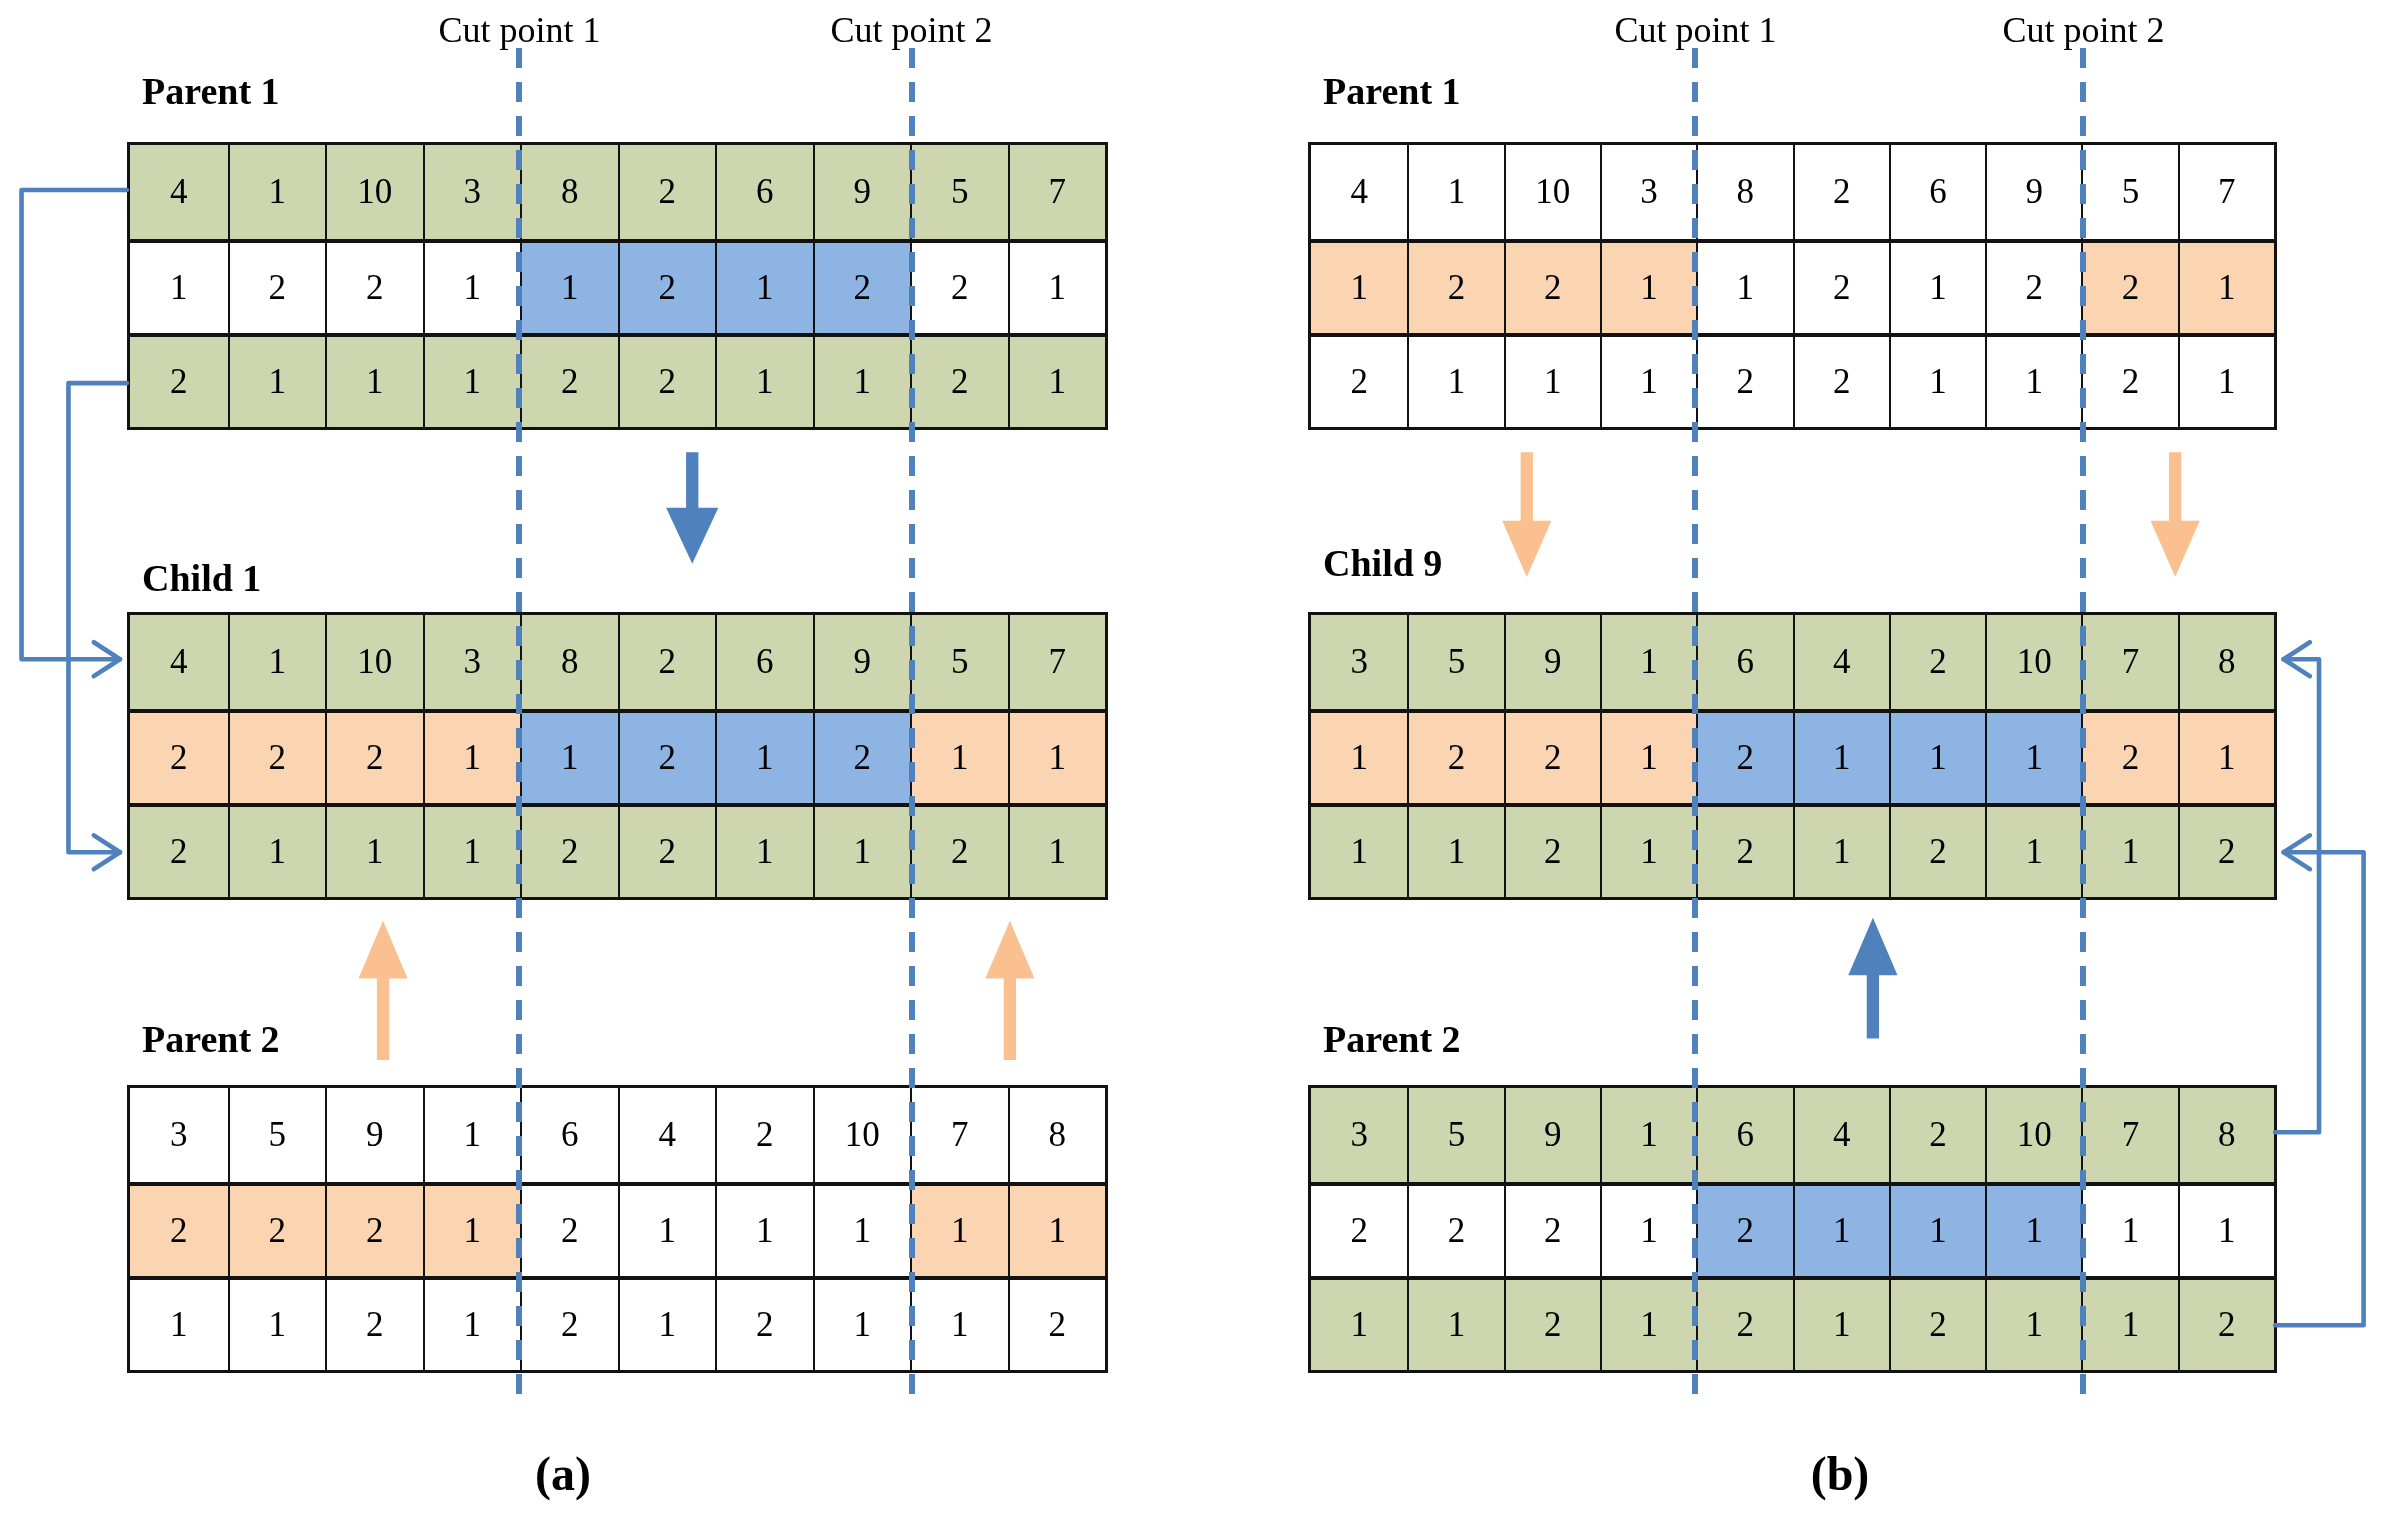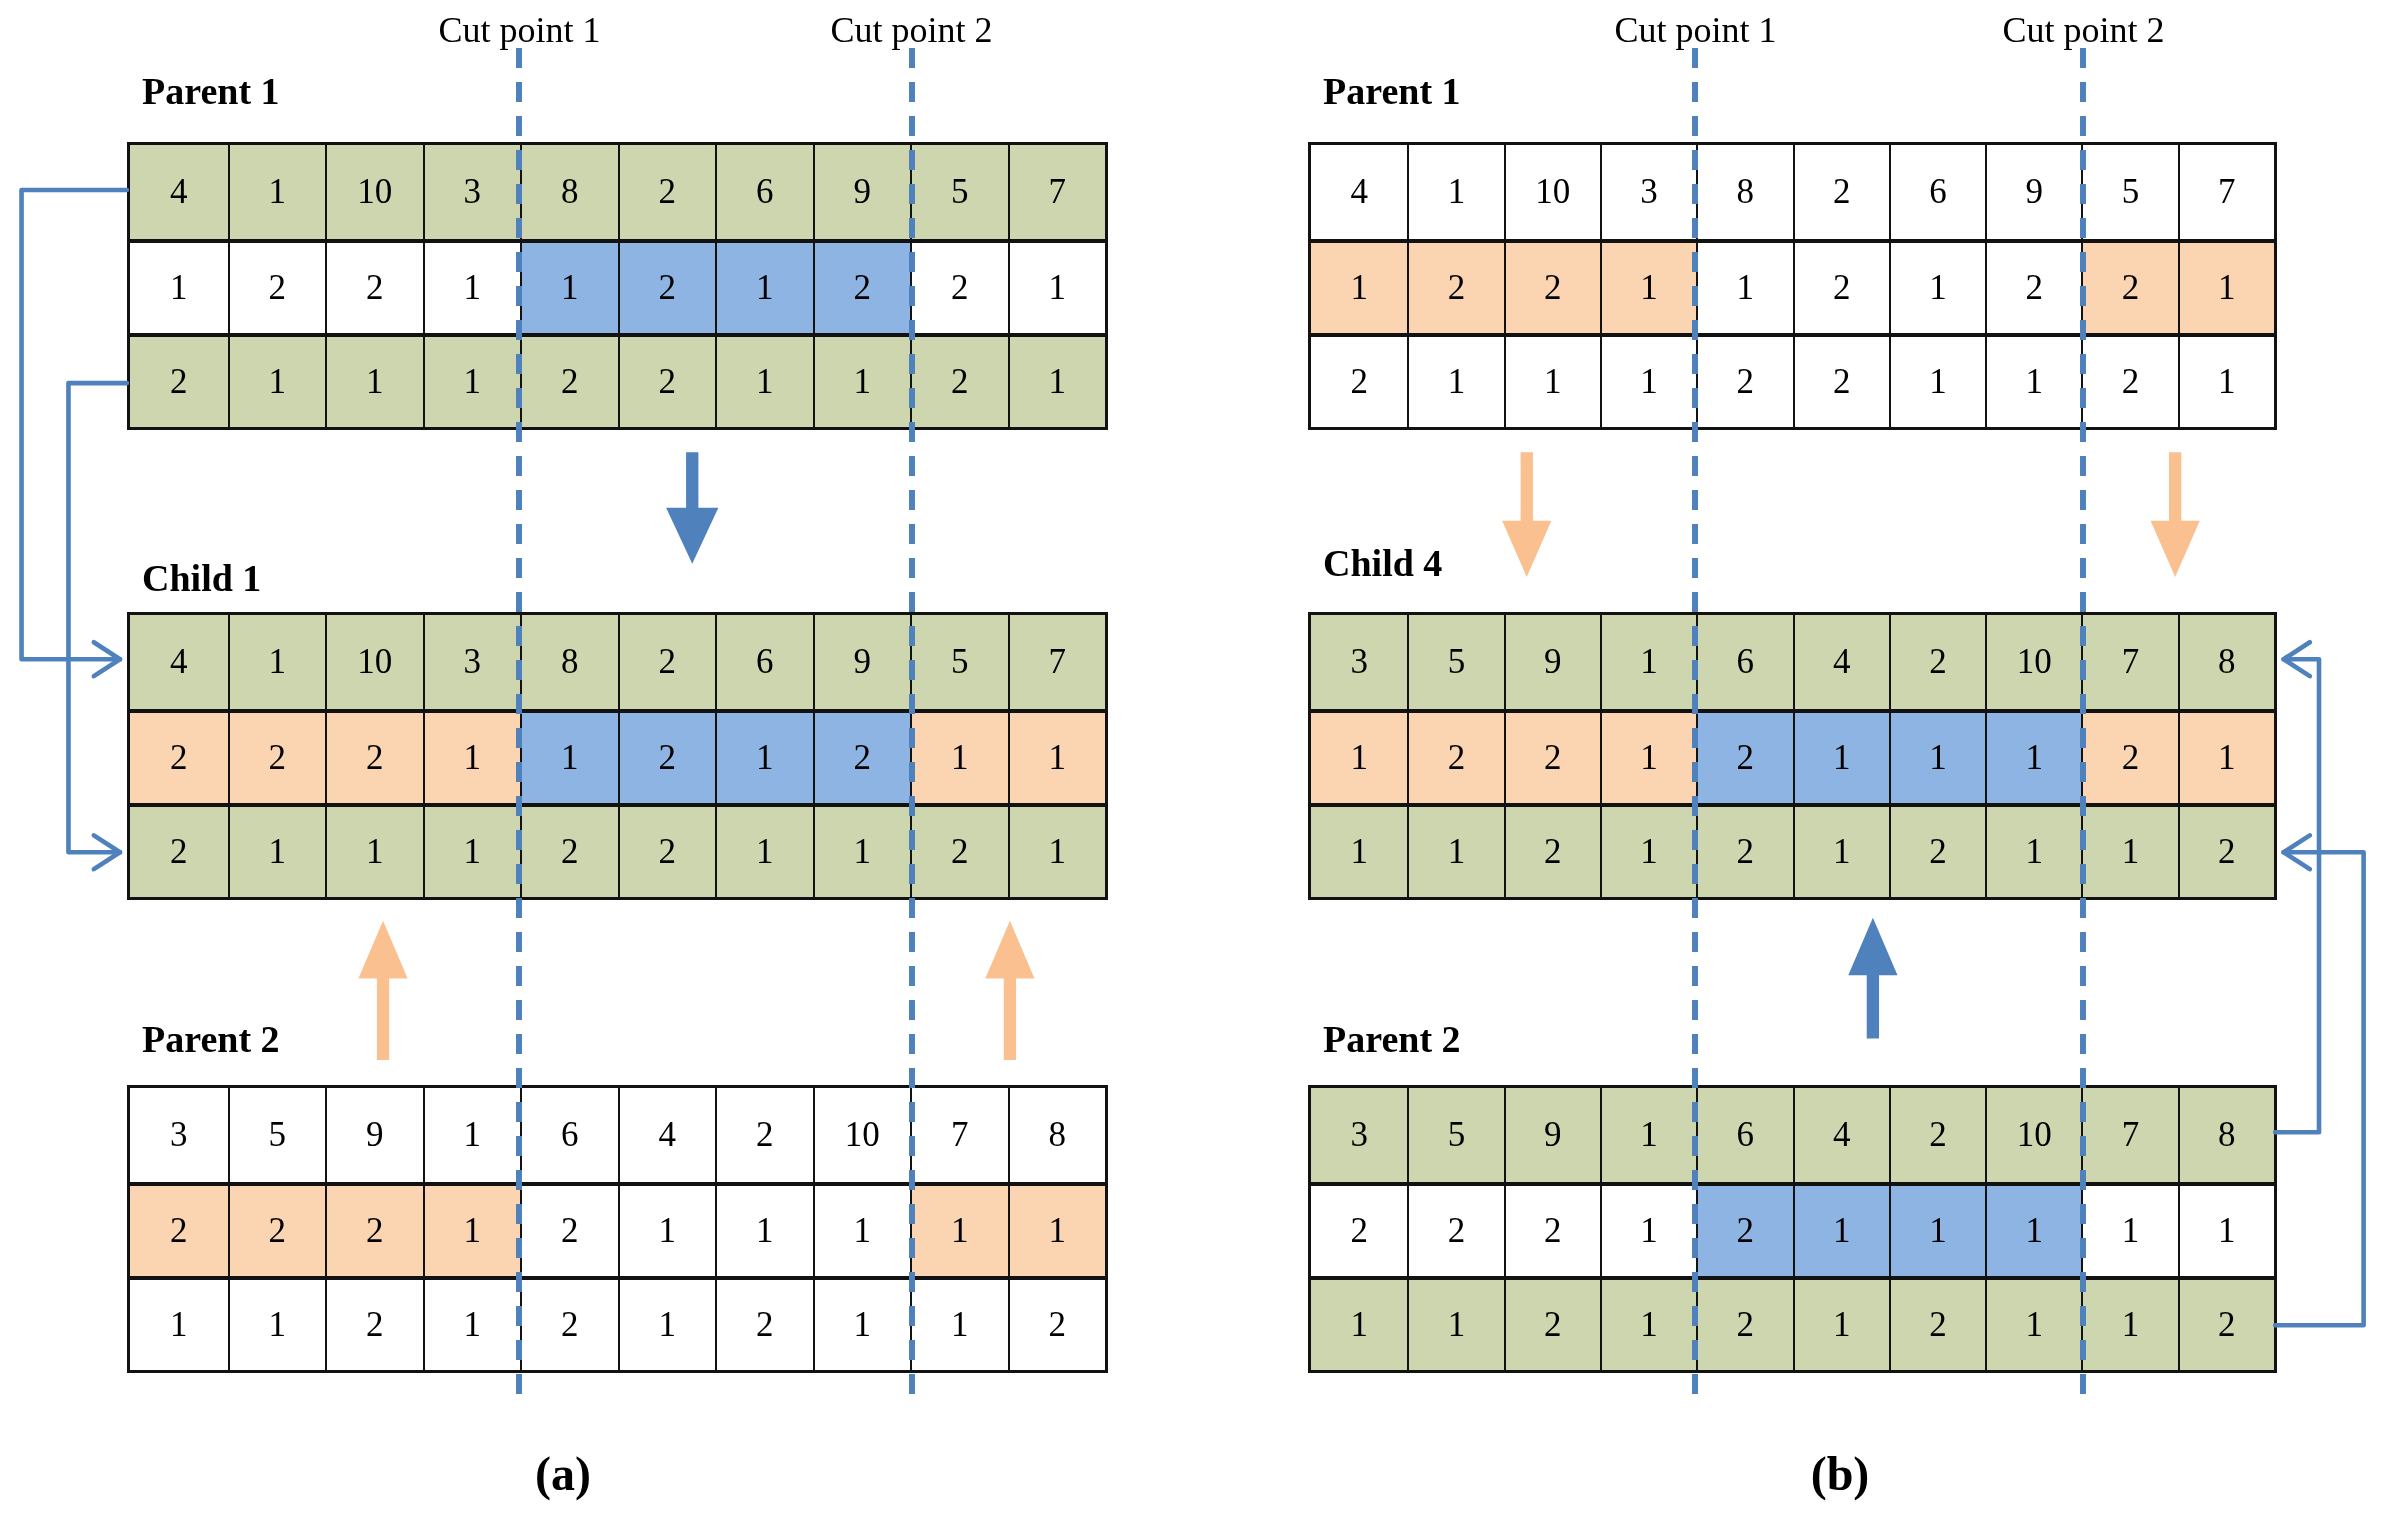--- a/index.html
+++ b/index.html
@@ -170,21 +170,21 @@
       <div class="cell f-w" style="border-top: 4.6px solid rgb(18, 18, 18); border-left: 2.3px solid rgb(18, 18, 18);">1</div>
       <div class="cell f-w" style="border-top: 4.6px solid rgb(18, 18, 18); border-left: 2.3px solid rgb(18, 18, 18);">1</div>
       <div class="cell f-w" style="border-top: 4.6px solid rgb(18, 18, 18); border-left: 2.3px solid rgb(18, 18, 18);">2</div>
       <div class="cell f-w" style="border-top: 4.6px solid rgb(18, 18, 18); border-left: 2.3px solid rgb(18, 18, 18);">2</div>
       <div class="cell f-w" style="border-top: 4.6px solid rgb(18, 18, 18); border-left: 2.3px solid rgb(18, 18, 18);">1</div>
       <div class="cell f-w" style="border-top: 4.6px solid rgb(18, 18, 18); border-left: 2.3px solid rgb(18, 18, 18);">1</div>
       <div class="cell f-w" style="border-top: 4.6px solid rgb(18, 18, 18); border-left: 2.3px solid rgb(18, 18, 18);">2</div>
       <div class="cell f-w" style="border-top: 4.6px solid rgb(18, 18, 18); border-left: 2.3px solid rgb(18, 18, 18);">1</div>
     </div>
 
-  <div class="tbl-label" style="left:1323px;top:541px;">Child 4</div>
+  <div class="tbl-label" style="left:1323px;top:541px;">Child 9</div>
   <div class="grid" style="left:1308px;top:612px;width:969px;height:288px;">
       <div class="cell f-g">3</div>
       <div class="cell f-g" style="border-left: 2.3px solid rgb(18, 18, 18);">5</div>
       <div class="cell f-g" style="border-left: 2.3px solid rgb(18, 18, 18);">9</div>
       <div class="cell f-g" style="border-left: 2.3px solid rgb(18, 18, 18);">1</div>
       <div class="cell f-g" style="border-left: 2.3px solid rgb(18, 18, 18);">6</div>
       <div class="cell f-g" style="border-left: 2.3px solid rgb(18, 18, 18);">4</div>
       <div class="cell f-g" style="border-left: 2.3px solid rgb(18, 18, 18);">2</div>
       <div class="cell f-g" style="border-left: 2.3px solid rgb(18, 18, 18);">10</div>
       <div class="cell f-g" style="border-left: 2.3px solid rgb(18, 18, 18);">7</div>

